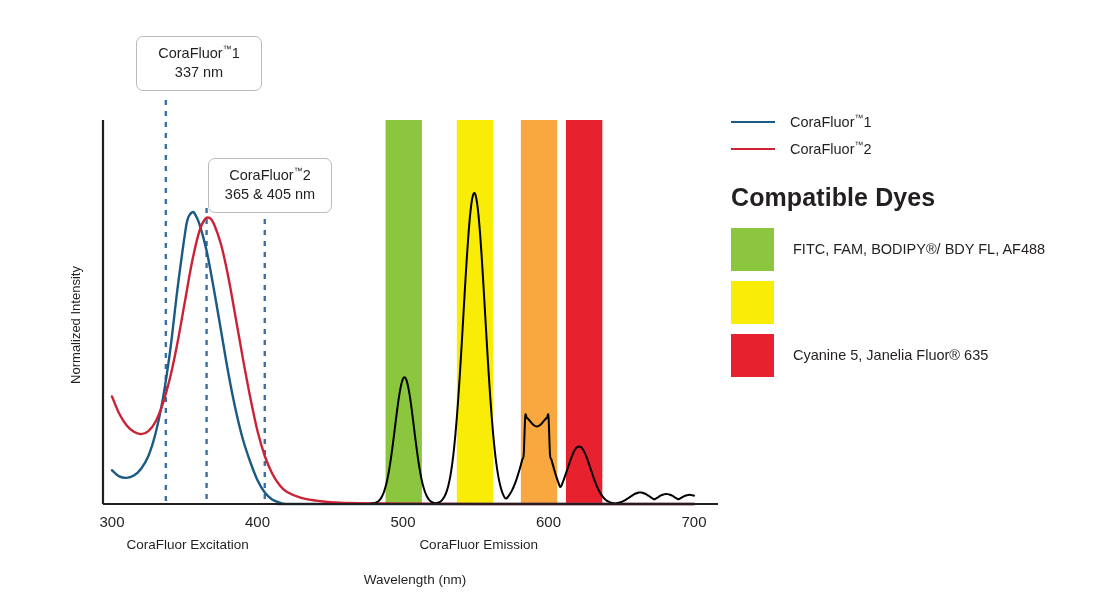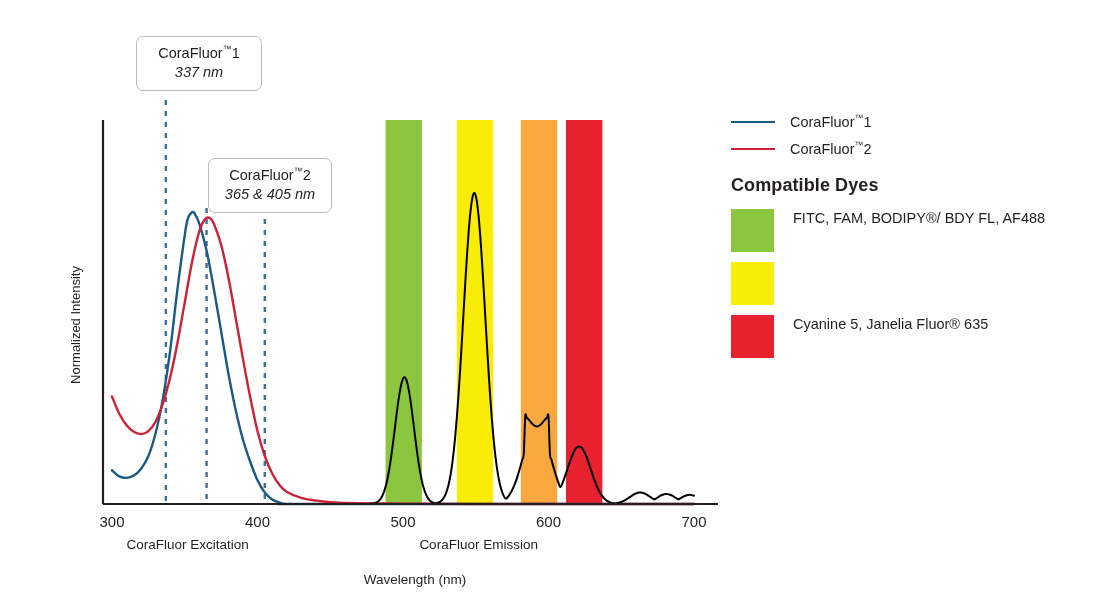--- a/index.html
+++ b/index.html
@@ -19,35 +19,35 @@
   .y-axis-title{font-size:13px;fill:#231f20;font-family:"Liberation Sans",sans-serif;}
 
   
   .callout{
     position:absolute;background:#ffffff;border:1px solid #b9bcbe;
     border-radius:7px;text-align:center;
     font-size:14.5px;line-height:1.32;color:#231f20;
     padding:7px 12px 8px 12px;box-sizing:border-box;
   }
   .callout .l1{white-space:nowrap;}
-  .callout .l2{white-space:nowrap;font-style:italic;}
+  .callout .l2{white-space:nowrap;}
   #callout-1{left:136px;top:36px;width:126px;}
   #callout-2{left:208px;top:158px;width:124px;}
   .tm{font-size:9px;vertical-align:super;letter-spacing:0;}
 
   
   #legend-panel{position:absolute;left:731px;top:108px;width:360px;}
   .series-row{display:flex;align-items:center;height:27px;}
   .series-swatch{width:44px;height:0;border-top-width:2.4px;border-top-style:solid;margin-right:15px;flex:0 0 44px;}
   .series-label{font-size:14.5px;color:#231f20;white-space:nowrap;}
 
-  #dyes-title{margin-top:13px;font-size:18px;font-weight:bold;color:#231f20;letter-spacing:.1px;}
+  #dyes-title{margin-top:21px;font-size:25px;font-weight:bold;color:#231f20;letter-spacing:.1px;}
 
   #dye-list{margin-top:13px;}
-  .dye-row{display:flex;align-items:flex-start;min-height:49px;margin-bottom:4px;}
+  .dye-row{display:flex;align-items:center;min-height:49px;margin-bottom:4px;}
   .dye-swatch{width:43px;height:43px;flex:0 0 43px;margin-right:19px;}
   .dye-label{font-size:14.5px;color:#231f20;line-height:1.35;}
 </style>
 </head>
 <body>
 
 <div id="stage">
 
   <svg id="chart-svg" viewBox="0 0 1110 612" xmlns="http://www.w3.org/2000/svg">
     <g id="bands-layer">

